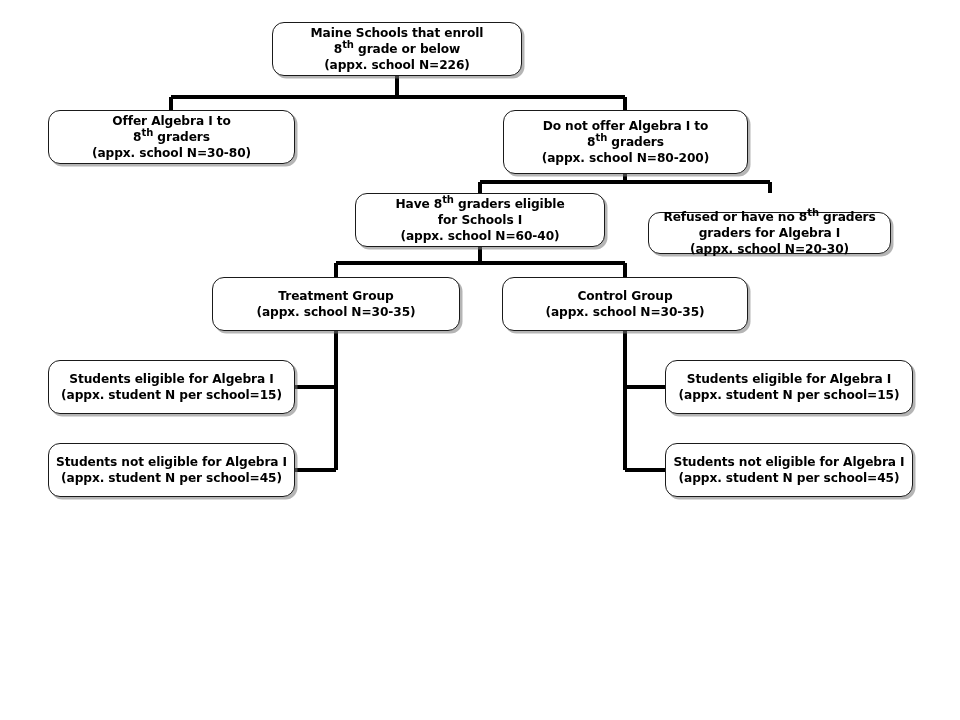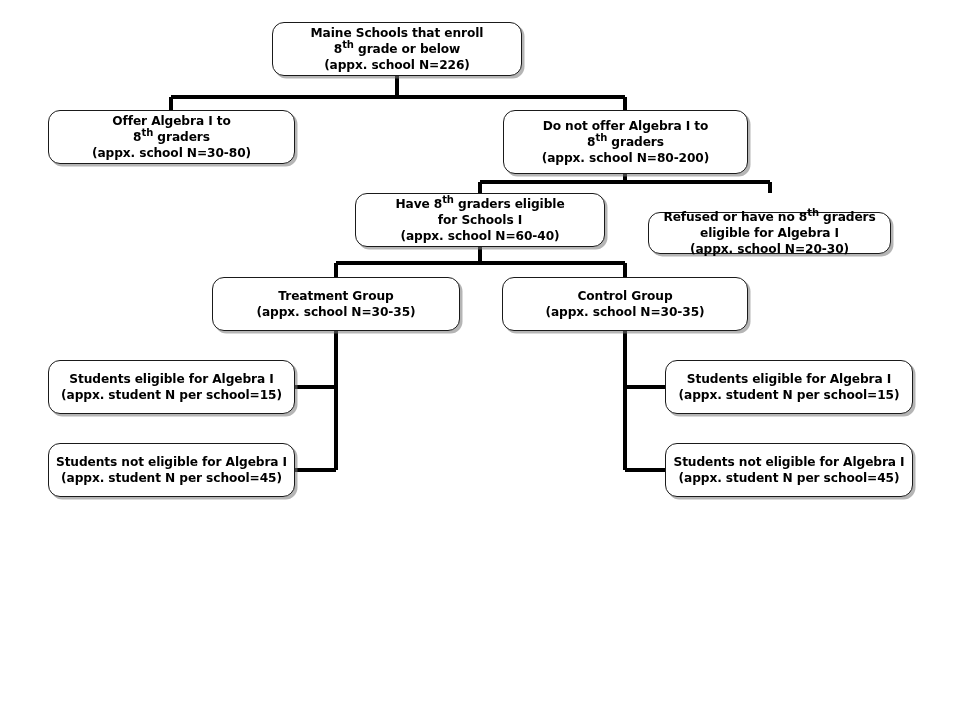--- a/index.html
+++ b/index.html
@@ -91,21 +91,21 @@
       <div class="line">8<sup>th</sup> graders</div>
       <div class="line">(appx. school N=80-200)</div>
     </div>
     <div class="node" style="left: 355px; top: 193px; width: 250px; height: 54px;">
       <div class="line">Have 8<sup>th</sup> graders eligible</div>
       <div class="line">for Schools I</div>
       <div class="line">(appx. school N=60-40)</div>
     </div>
     <div class="node" style="left: 648px; top: 193px; width: 243px; height: 42px; margin-top: 19px;">
       <div class="line">Refused or have no 8<sup>th</sup> graders</div>
-      <div class="line">eligible for Algebra I</div>
+      <div class="line">graders for Algebra I</div>
       <div class="line">(appx. school N=20-30)</div>
     </div>
     <div class="node" style="left: 212px; top: 277px; width: 248px; height: 54px; text-align: right;">
       <div class="line">Treatment Group</div>
       <div class="line">(appx. school N=30-35)</div>
     </div>
     <div class="node" style="left: 502px; top: 277px; width: 246px; height: 54px;">
       <div class="line">Control Group</div>
       <div class="line">(appx. school N=30-35)</div>
     </div>

